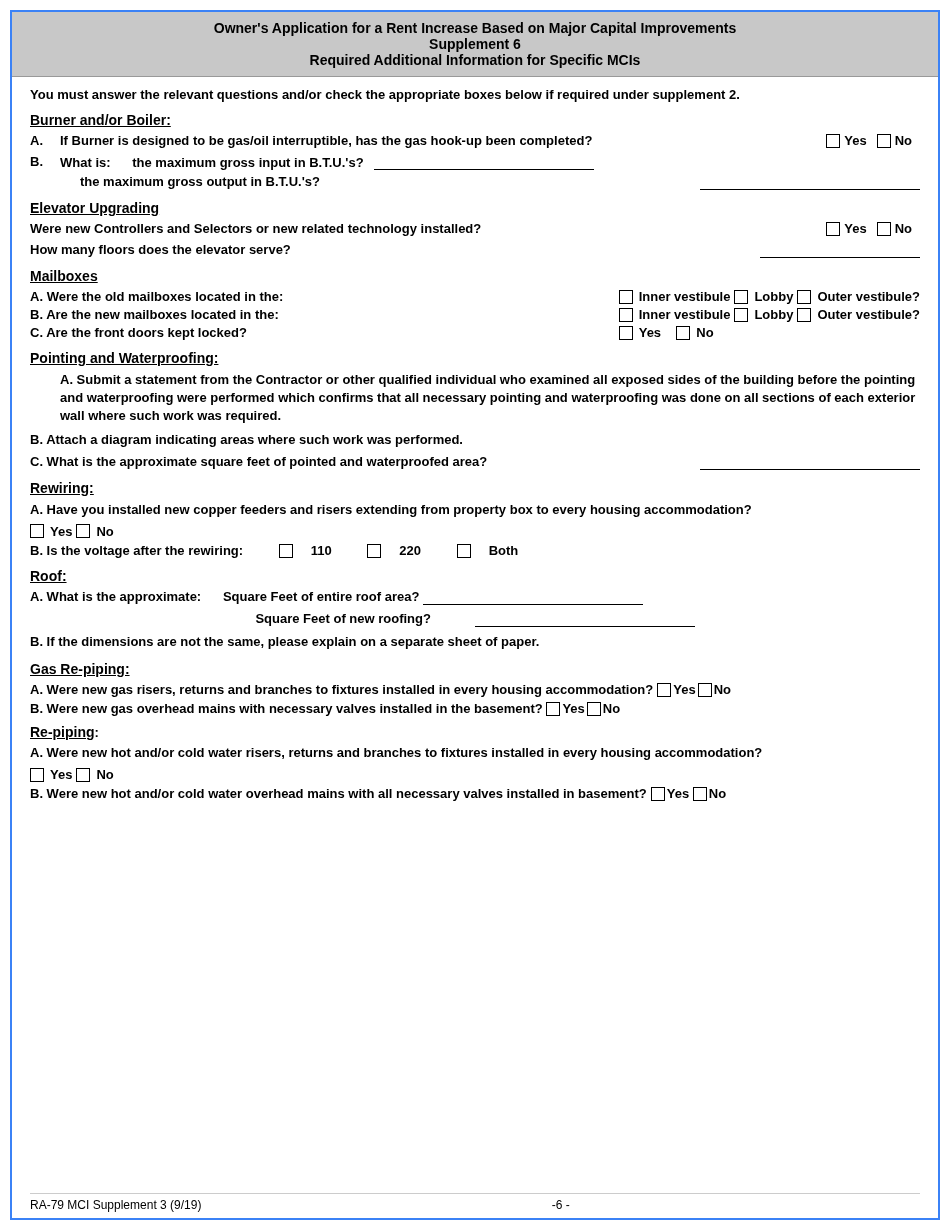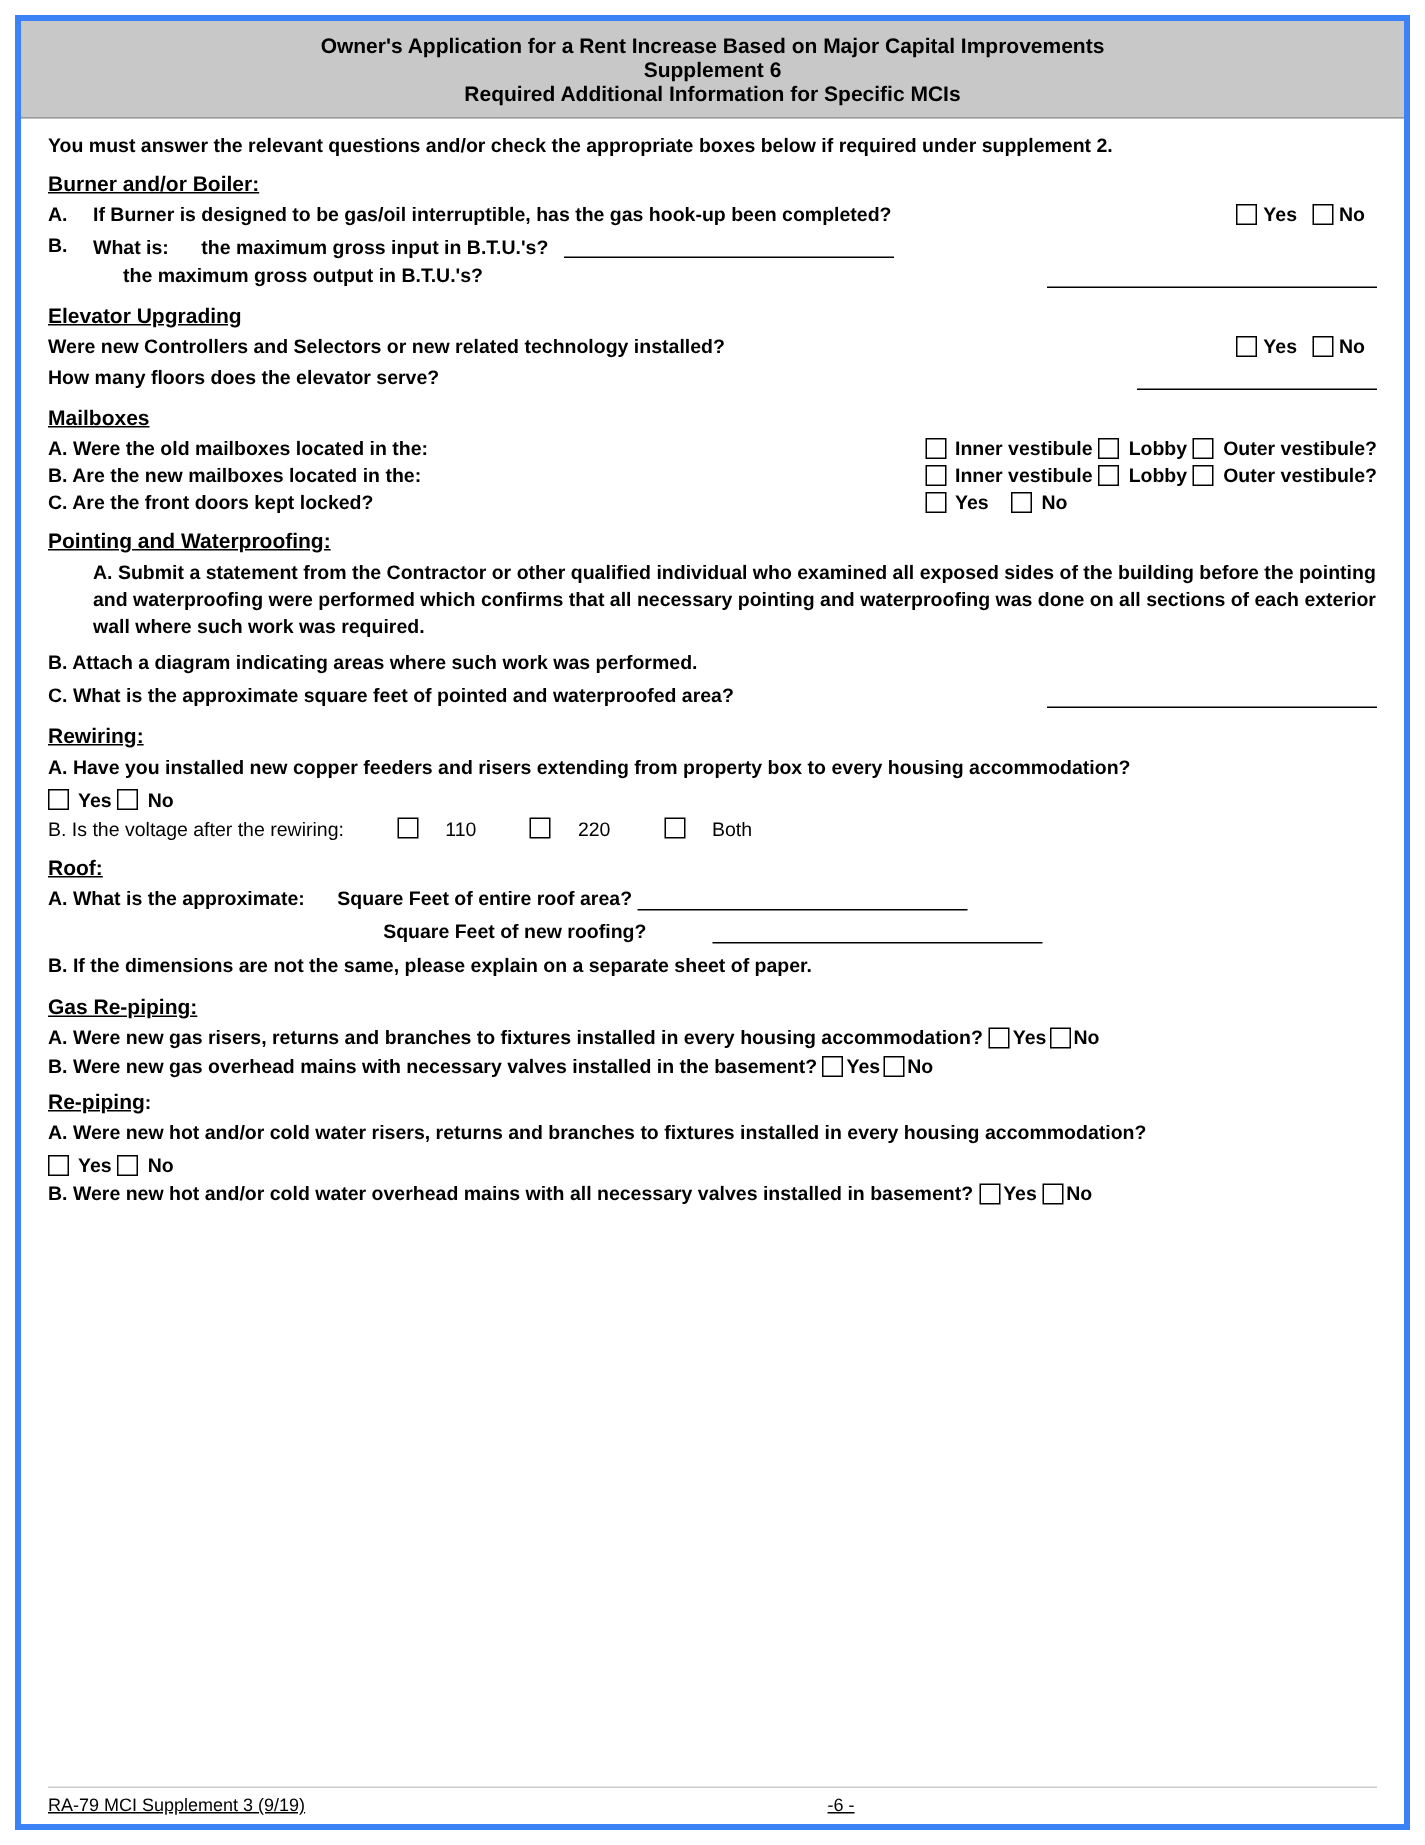--- a/index.html
+++ b/index.html
@@ -5,21 +5,21 @@
     * { box-sizing: border-box; margin: 0; padding: 0; }
     body {
       font-family: Arial, sans-serif;
       font-size: 13px;
       background: #fff;
       color: #000;
       width: 950px;
       min-height: 1230px;
     }
     .page {
-      border: 4px solid #3b82f6;
+      border: 2px solid #3b82f6;
       margin: 10px;
       padding: 0;
       min-height: 1210px;
       position: relative;
     }
     .header {
       background: #c8c8c8;
       text-align: center;
       padding: 8px 10px;
       border-bottom: 1px solid #999;
@@ -107,21 +107,20 @@
     .footer {
       position: absolute;
       bottom: 6px;
       left: 18px;
       right: 18px;
       display: flex;
       justify-content: space-between;
       font-size: 12px;
       border-top: 1px solid #ccc;
       padding-top: 4px;
-      text-decoration: underline;
     }
   </style>
 </head>
 <body>
 
 <div class="page">
 
   <div class="header">
     <div class="header-title">Owner's Application for a Rent Increase Based on Major Capital Improvements</div>
     <div class="header-title">Supplement 6</div>
@@ -246,21 +245,21 @@
 
     <div class="para">
       <span>A. Have you installed new copper feeders and risers extending from property box to every housing accommodation?</span>
     </div>
     <div style="display:flex; align-items:center; gap:4px; font-weight:bold; margin-bottom:4px;">
       <span class="checkbox"></span>
       <span>Yes</span>
       <span class="checkbox"></span>
       <span>No</span>
     </div>
-    <div style="display:flex; align-items:flex-start; gap:16px; font-weight:normal; margin-bottom:8px;">
+    <div style="display:flex; align-items:flex-end; gap:16px; font-weight:bold; margin-bottom:8px;">
       <span>B. Is the voltage after the rewiring:</span>
       &nbsp;
       <span class="checkbox"></span>
       <span>110</span>
       &nbsp;
       <span class="checkbox"></span>
       <span>220</span>
       &nbsp;
       <span class="checkbox"></span>
       <span>Both</span>

